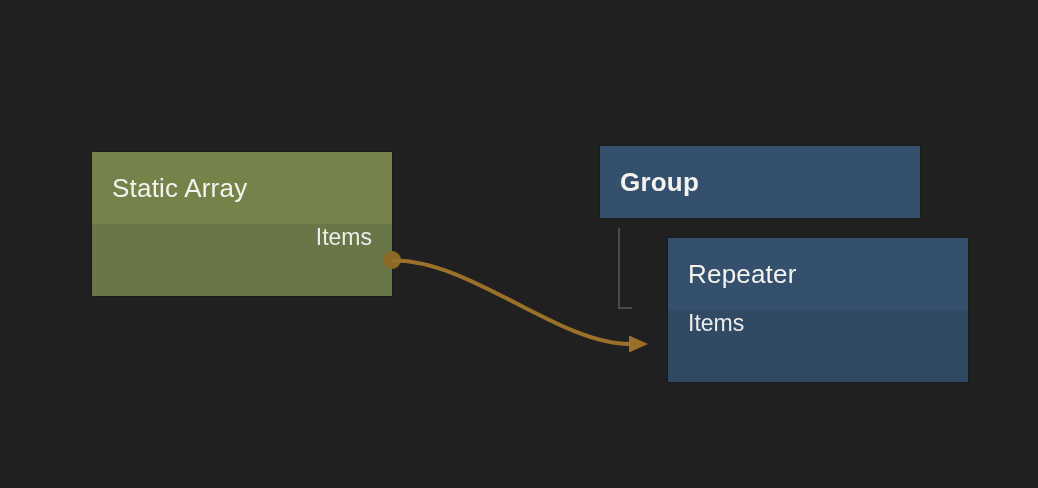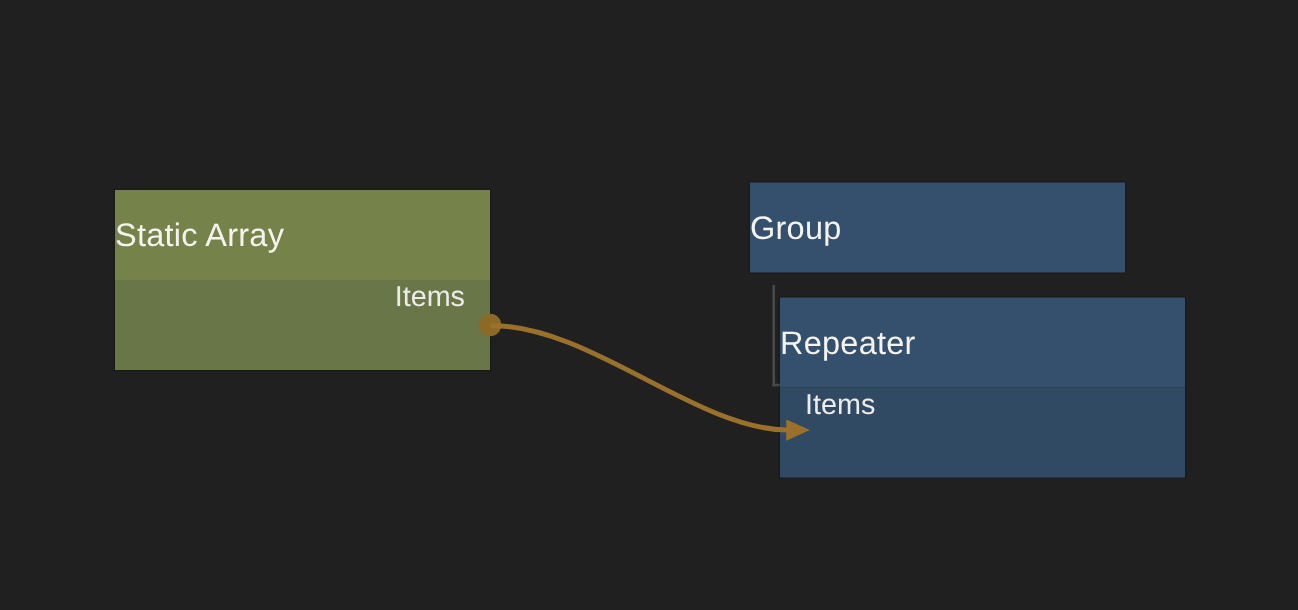--- a/index.html
+++ b/index.html
@@ -17,20 +17,21 @@
     background: var(--c-background, #202020);
   }
   .node {
     position: absolute;
     box-shadow: 0 0 0 1px rgba(0,0,0,0.18);
   }
   .node-header {
     display: flex;
     align-items: center;
     height: 72px;
+    padding-left: 20px;
     font-size: 26px;
     font-weight: 400;
     color: var(--c-title-text, #f4f3ef);
     letter-spacing: 0.2px;
   }
   .node-row {
     display: flex;
     align-items: flex-start;
     height: 72px;
     font-size: 23px;
@@ -53,24 +54,25 @@
     top: 99px;
     width: 18px;
     height: 18px;
     border-radius: 50%;
     background: var(--c-port-dot, #8d6926);
   }
   
   .node-group {
     left: 600px; top: 146px; width: 300px; height: 72px;
     background: var(--c-blue-header, #35506d);
+    font-weight: bold;
   }
   
   .node-repeater {
-    left: 624px; top: 238px; width: 324px; height: 144px;
+    left: 668px; top: 238px; width: 300px; height: 144px;
   }
   .node-repeater .node-header { background: var(--c-blue-header, #35506d); }
   .node-repeater .node-row {
     background: var(--c-blue-body, #304a63);
     justify-content: flex-start;
     padding-left: 20px;
   }
   
   .hierarchy-line {
     position: absolute;

